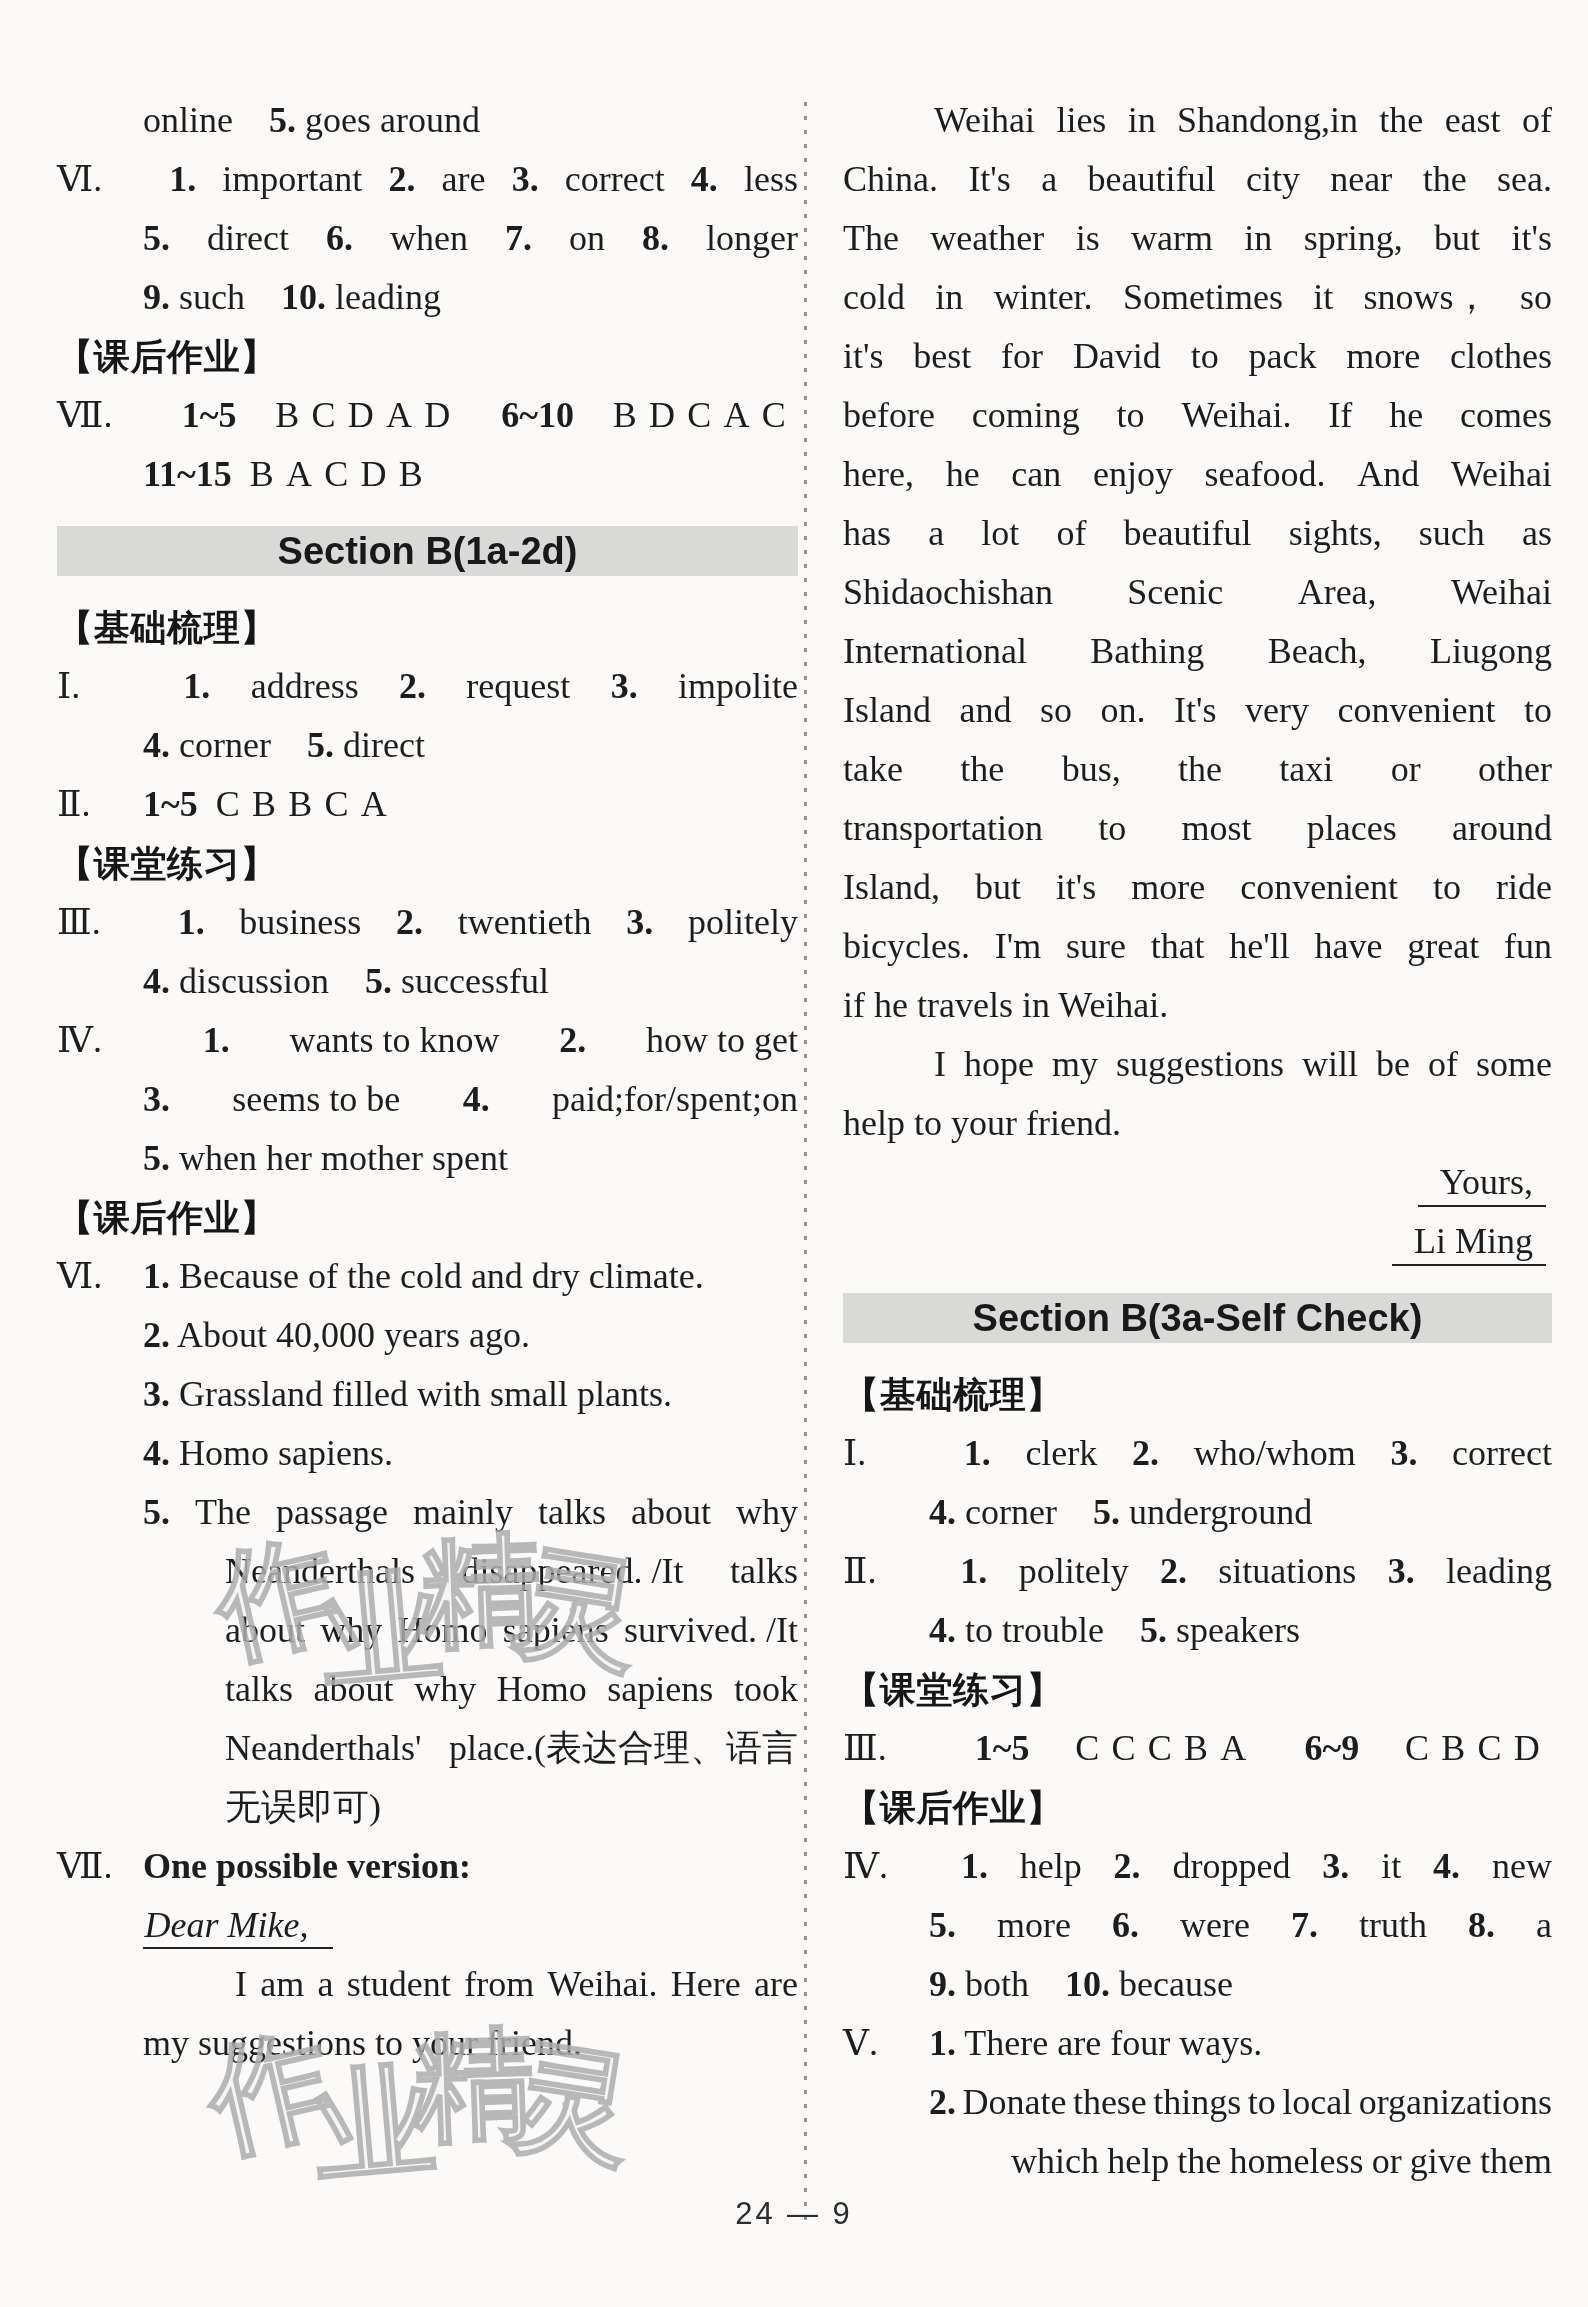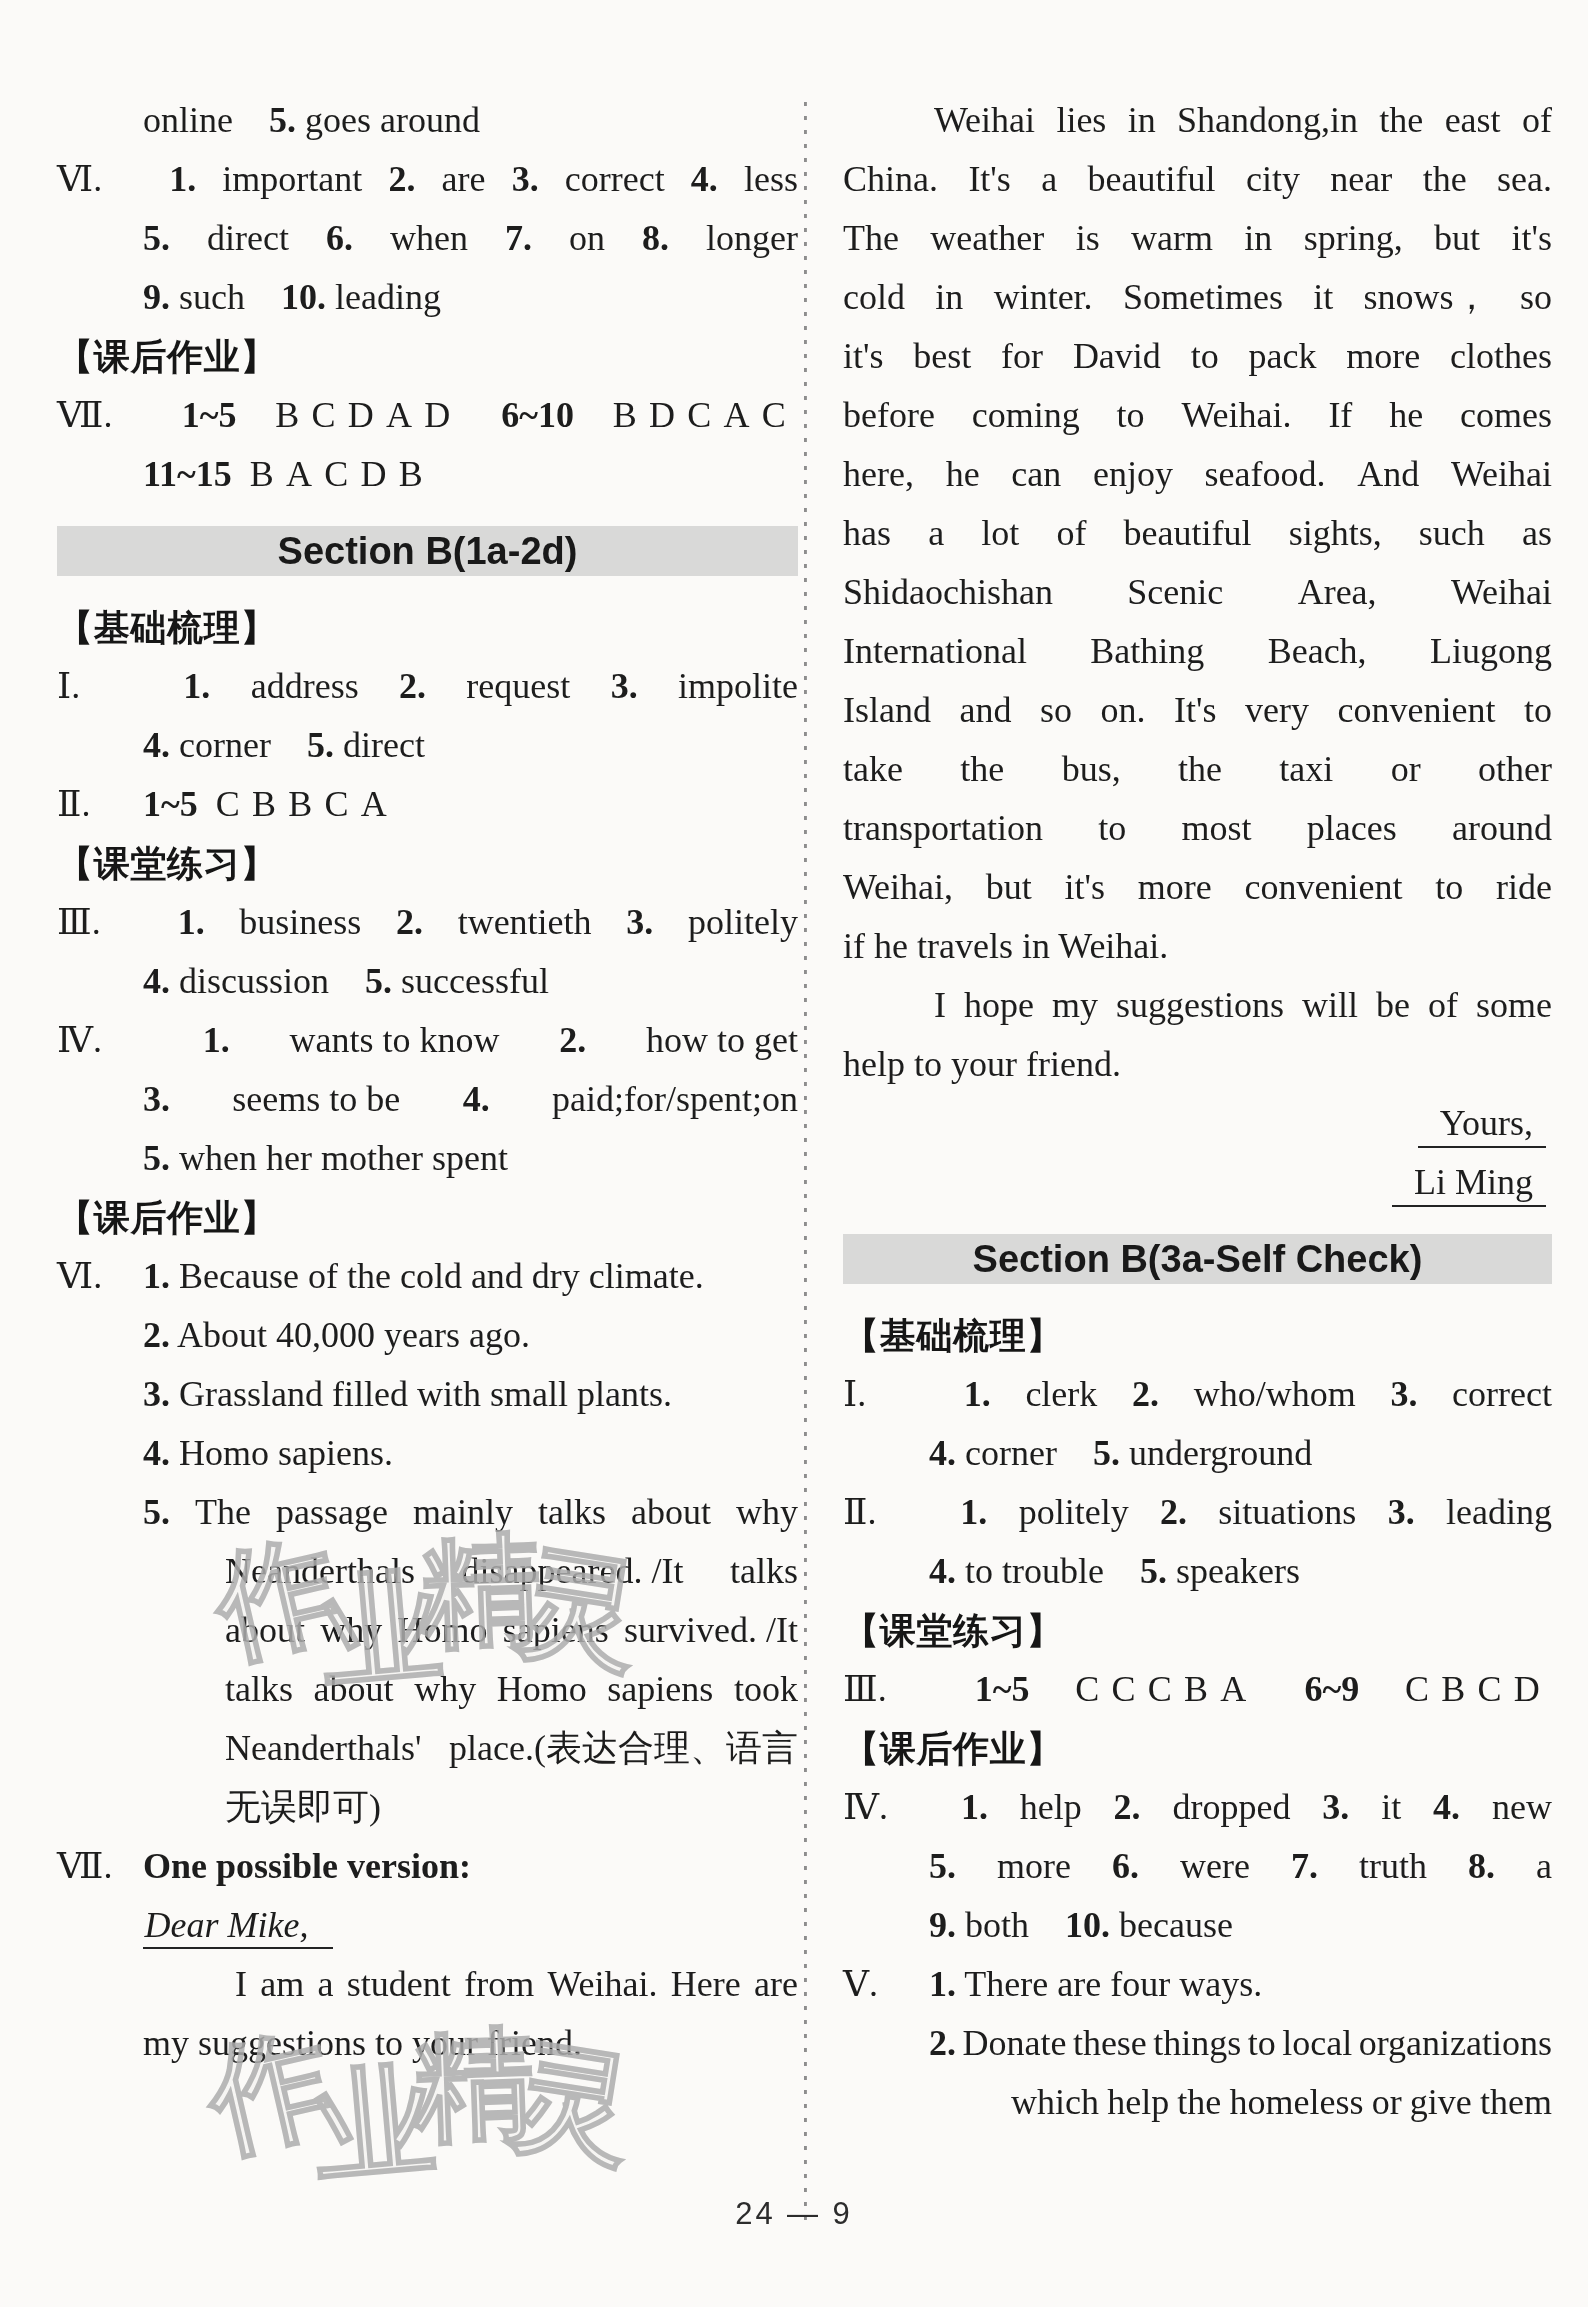--- a/index.html
+++ b/index.html
@@ -288,27 +288,37 @@
         <span>other</span>
       </div>
       <div class="line just">
         <span>transportation</span>
         <span>to</span>
         <span>most</span>
         <span>places</span>
         <span>around</span>
       </div>
       <div class="line just">
-        <span>Weihai,</span>
+        <span>Island,</span>
         <span>but</span>
         <span>it's</span>
         <span>more</span>
         <span>convenient</span>
         <span>to</span>
         <span>ride</span>
+      </div>
+      <div class="line just">
+        <span>bicycles.</span>
+        <span>I'm</span>
+        <span>sure</span>
+        <span>that</span>
+        <span>he'll</span>
+        <span>have</span>
+        <span>great</span>
+        <span>fun</span>
       </div>
       <div class="line"><span>if he travels in Weihai.</span></div>
       <div class="line just" style="padding-left: 91px;">
         <span>I</span>
         <span>hope</span>
         <span>my</span>
         <span>suggestions</span>
         <span>will</span>
         <span>be</span>
         <span>of</span>

